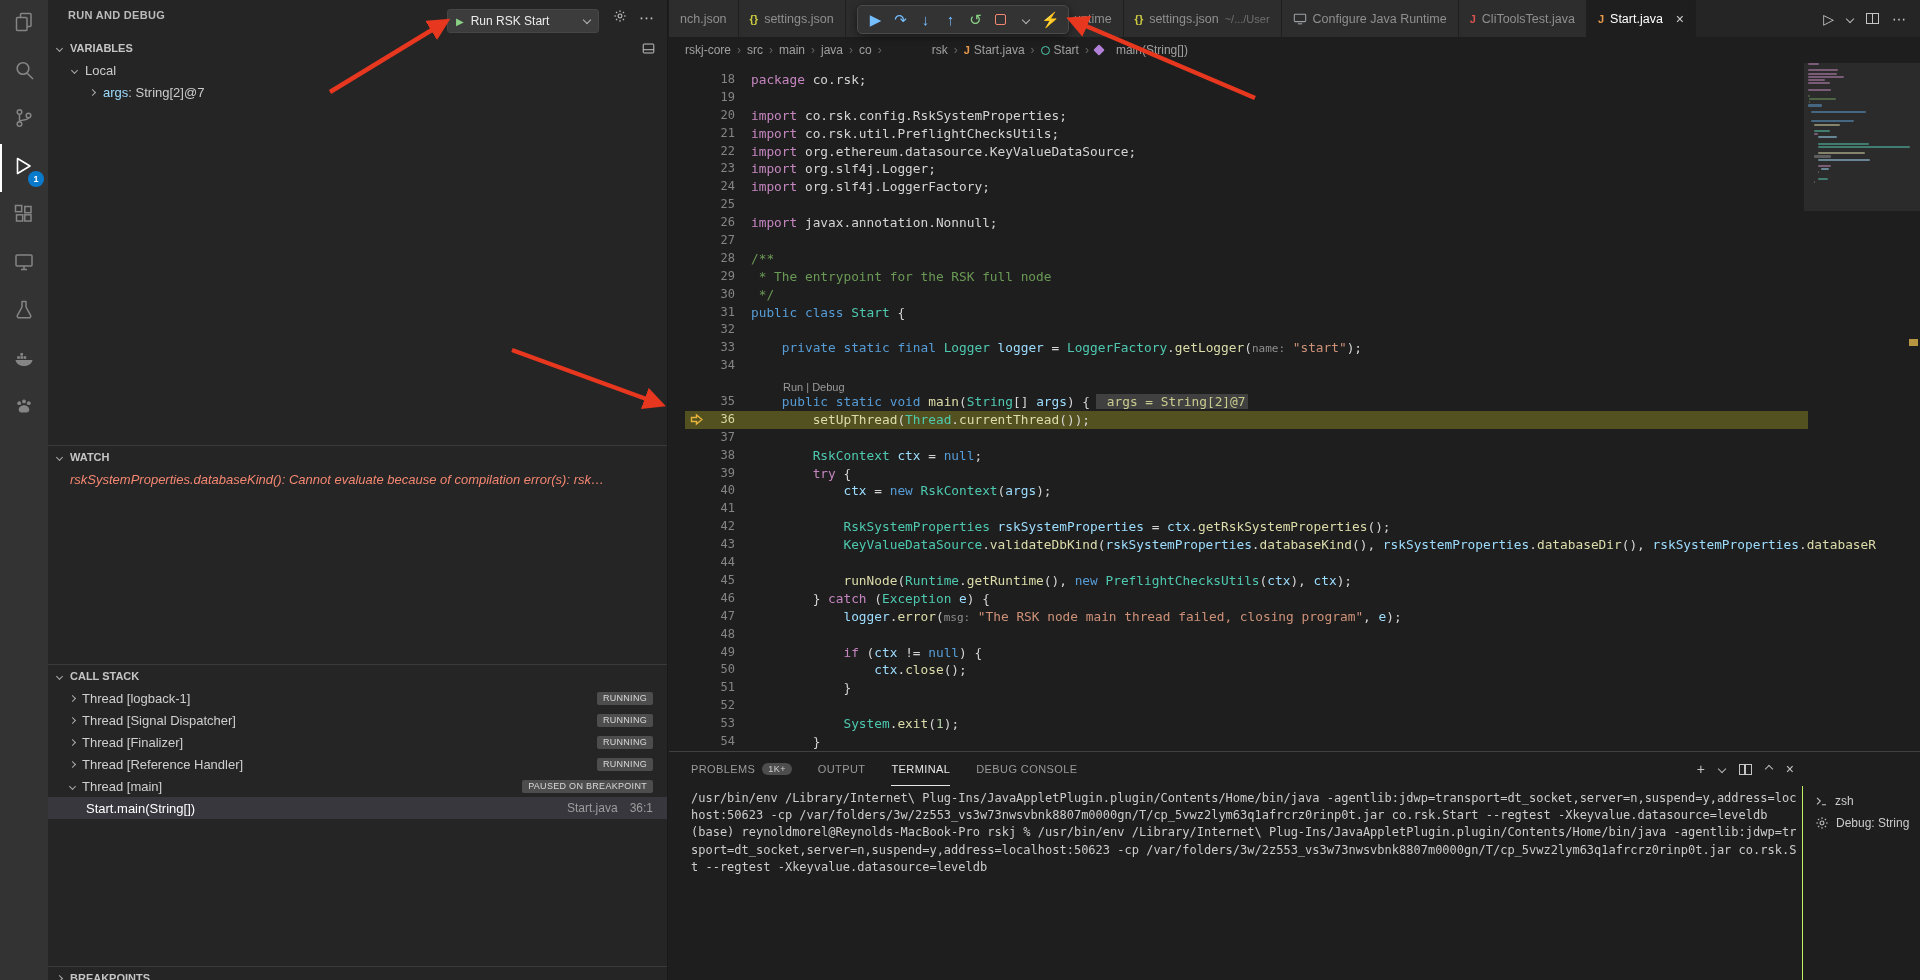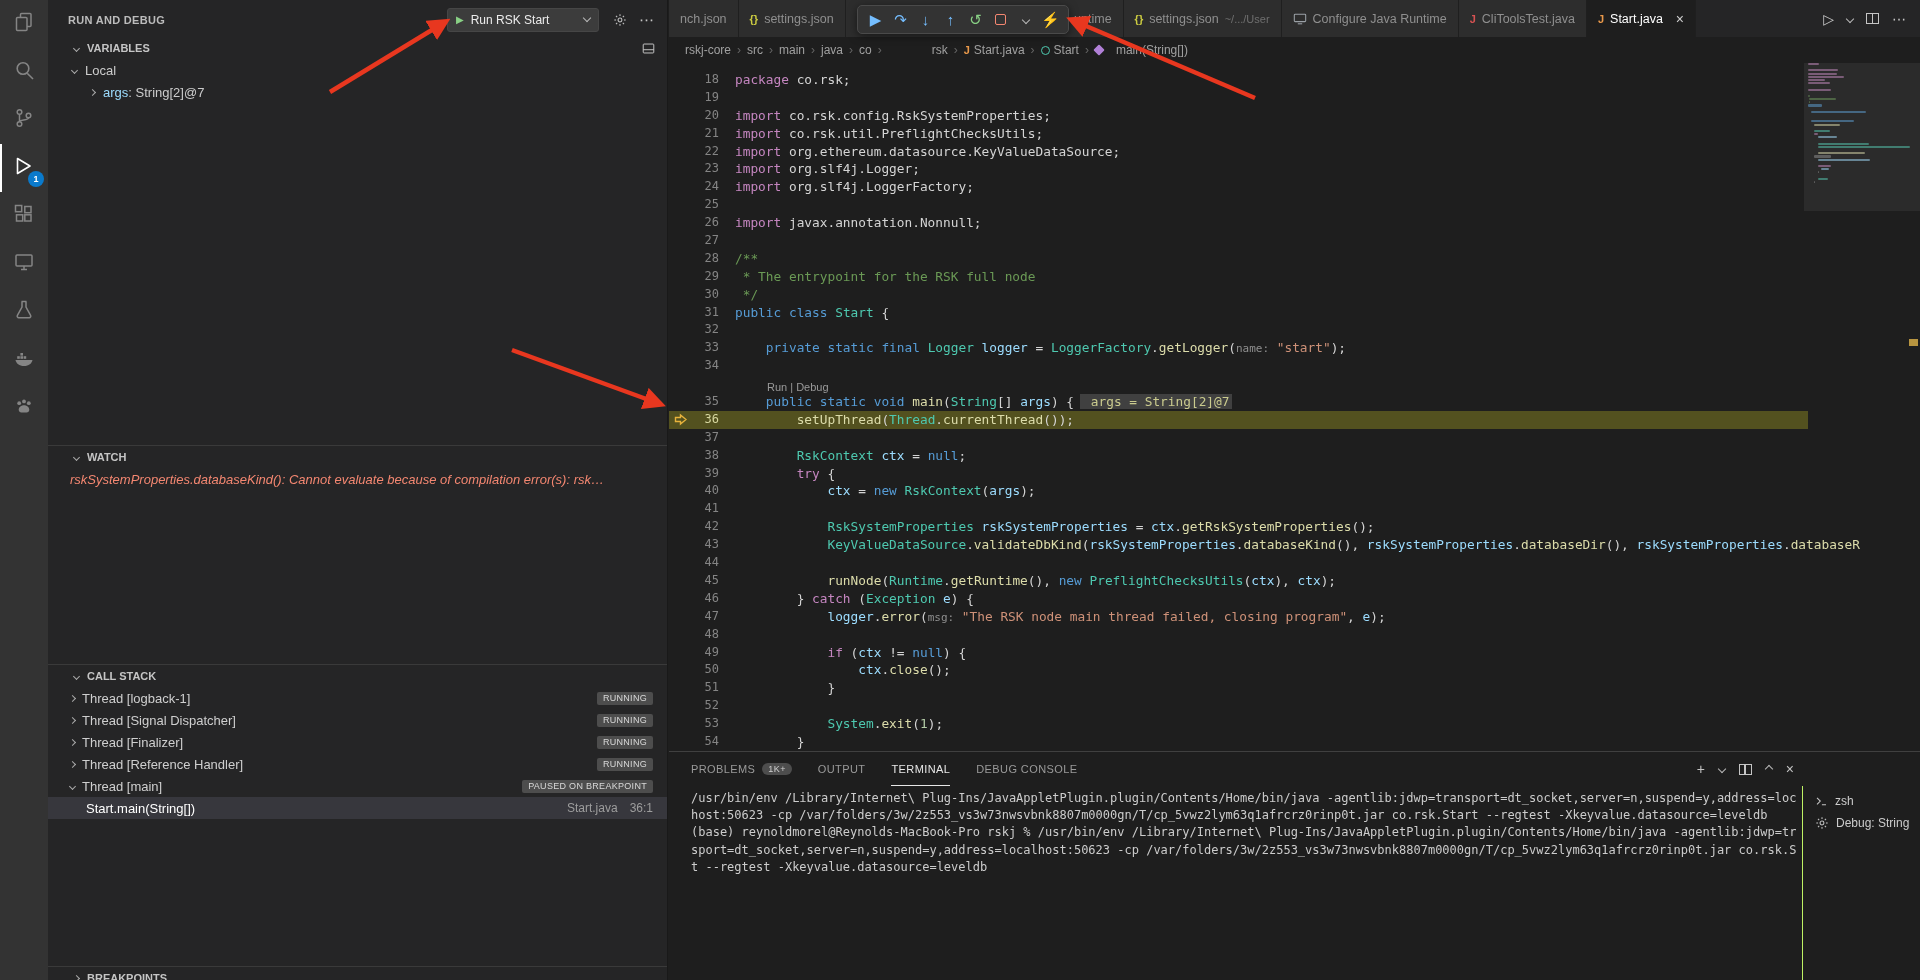--- a/index.html
+++ b/index.html
@@ -10,34 +10,34 @@
   
   .abar{position:absolute;left:0;top:0;bottom:0;width:48px;background:#333333;z-index:5}
   .abar-item{height:48px;display:flex;align-items:center;justify-content:center;color:#858585;position:relative}
   .abar-item.active{color:#ffffff;box-shadow:inset 2px 0 0 #ffffff}
   .abar-item svg{width:24px;height:24px}
   .badge{position:absolute;right:4px;bottom:5px;width:16px;height:16px;border-radius:50%;
     background:#0a7acc;color:#fff;font-size:9px;font-weight:bold;display:flex;align-items:center;justify-content:center}
 
   
   .sidebar{position:absolute;left:48px;top:0;bottom:0;width:620px;background:#252526;border-right:1px solid #191919;z-index:4}
-  .sb-head{height:37px;display:flex;align-items:center;padding:2px 12px 0 20px}
+  .sb-head{height:37px;display:flex;padding:9px 12px 0 20px}
   .sb-title{font-size:11px;font-weight:bold;color:#bcbcbc;letter-spacing:.3px}
   .run-select{margin-left:auto;display:flex;align-items:center;gap:7px;width:152px;height:24px;background:#3c3c3c;
     border:1px solid #464646;border-radius:3px;padding:0 8px;font-size:12px;color:#ececec}
   .run-select .play{color:#89d185;font-size:10px}
   .chev{width:6px;height:6px;border-right:1.4px solid #b8b8b8;border-bottom:1.4px solid #b8b8b8;transform:rotate(45deg);flex:none}
   .chev.up{transform:rotate(225deg)}
   .run-select .chev{margin-left:auto;margin-top:-3px}
   .sb-gear{margin-left:14px;color:#c5c5c5;display:flex}
   .sb-dots{margin-left:12px;color:#c5c5c5;font-size:15px;letter-spacing:1px}
 
   .section{position:absolute;left:0;width:100%}
   .section.bordered{border-top:1px solid #3a3a3a}
-  .sec-h{height:22px;display:flex;align-items:center;gap:6px;padding-left:24px;font-size:11px;font-weight:bold;color:#c5c5c5}
+  .sec-h{height:22px;display:flex;align-items:center;gap:6px;padding-left:7px;font-size:11px;font-weight:bold;color:#c5c5c5}
   .tw{width:5px;height:5px;border-right:1.3px solid #aaa;border-bottom:1.3px solid #aaa;transform:rotate(45deg);flex:none;margin:0 2px}
   .tw.closed{transform:rotate(-45deg)}
   .sec-h .right-ic{margin-left:auto;margin-right:12px;color:#c5c5c5;display:flex}
 
   .var-row{height:22px;display:flex;align-items:center;gap:6px;font-size:13px;color:#cccccc}
   .vname{color:#9cdcfe}
   .watch-row{padding:4px 14px 0 22px;font-size:13px;font-style:italic;color:#f48771;
     white-space:nowrap;overflow:hidden;text-overflow:ellipsis}
   .cs-row{height:22px;display:flex;align-items:center;padding:0 14px 0 20px;font-size:13px;color:#cfcfcf;gap:5px}
   .cs-row .pill{margin-left:auto;background:#4d4d4d;color:#d8d8d8;font-size:9px;padding:1.5px 6px;border-radius:2px;letter-spacing:.3px;flex:none}
@@ -67,21 +67,21 @@
   
   .crumbs{height:26px;display:flex;align-items:center;gap:5px;padding-left:16px;font-size:12px;color:#a0a0a0;background:#1e1e1e}
   .crumb-sep{color:#646464;margin:0 1px}
   .sym-circle{width:9px;height:9px;border:1.5px solid #4ec9b0;border-radius:50%;display:inline-block}
   .sym-diamond{width:8px;height:8px;background:#b180d7;transform:rotate(45deg);border-radius:1px;display:inline-block}
   .crumb .jicon{color:#e8984a;font-weight:bold;font-size:11px}
 
   
   .editor{position:absolute;top:63px;left:0;right:0;height:688px;overflow:hidden;
     font-family:"DejaVu Sans Mono",monospace;font-size:12.8px;background:#1e1e1e}
-  .codewrap{position:absolute;top:8px;left:0;right:112px}
+  .codewrap{position:absolute;top:8px;left:16px;right:112px}
   .cl{height:17.9px;line-height:17.9px;display:flex;white-space:pre}
   .cl .gut{flex:none;width:66px;position:relative;text-align:right;padding-right:16px;color:#858585;font-size:12px}
   .cl.current{background:#53511f}
   .cl.current .gut{color:#d7d7a0}
   .glyph{position:absolute;left:5px;top:2px}
   .lens{height:17.9px;display:flex;align-items:flex-end;padding-left:98px;
     font-family:"Liberation Sans",sans-serif;font-size:11px;color:#9a9a9a}
   .tk-kw{color:#c586c0}.tk-kwb{color:#569cd6}.tk-ty{color:#4ec9b0}.tk-fn{color:#dcdcaa}
   .tk-v{color:#9cdcfe}.tk-s{color:#ce9178}.tk-c{color:#6a9955}.tk-p{color:#d4d4d4}.tk-num{color:#b5cea8}
   .tk-inlay{color:#8f8f8f;font-size:11px}

